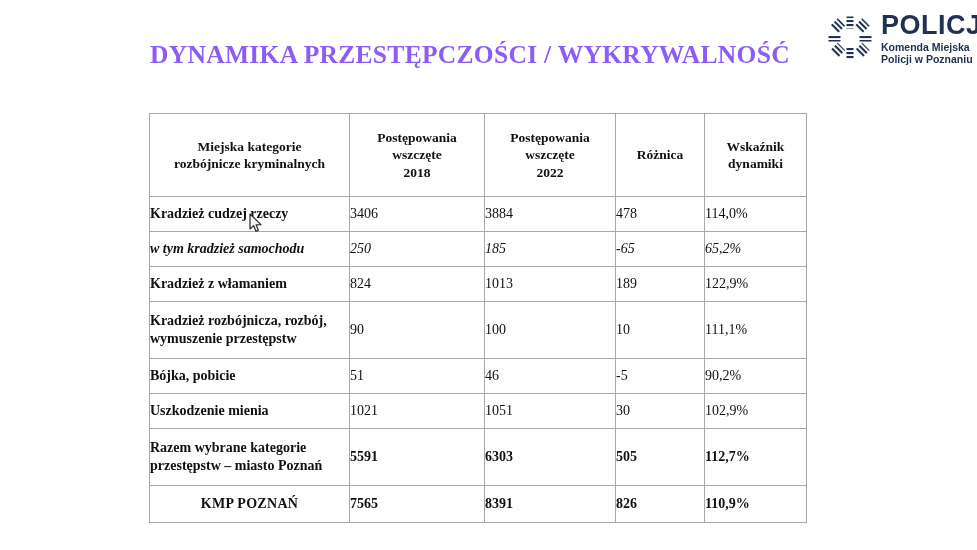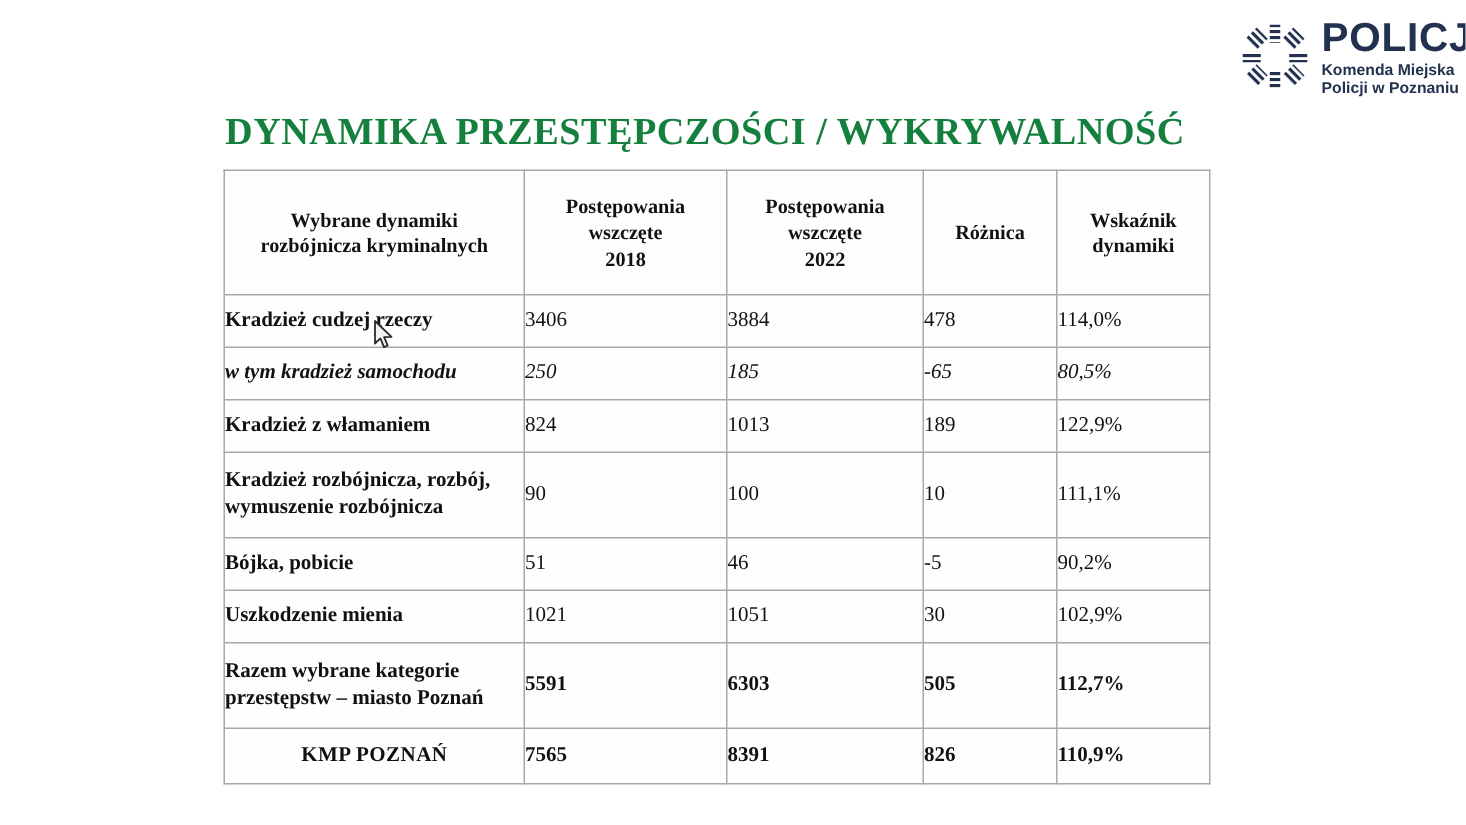--- a/index.html
+++ b/index.html
@@ -49,29 +49,29 @@
     font-size: 10.5px;
     color: #22314f;
     white-space: nowrap;
     margin-top: 3px;
   }
   .logo-sub + .logo-sub { margin-top: 1px; }
 
   
   #page-title {
     position: absolute;
-    top: 73px;
+    top: 40px;
     left: 0;
     width: 940px;
     text-align: center;
     font-family: "Liberation Serif", serif;
     font-weight: bold;
     font-size: 25.5px;
     letter-spacing: 0.3px;
-    color: #15803d;
+    color: #8b5cf6;
     white-space: nowrap;
   }
 
   
   #stats-table {
     position: absolute;
     left: 149px;
     top: 113px;
     width: 657px;
     border-collapse: collapse;
@@ -195,22 +195,22 @@
   <colgroup>
     <col class="c-label">
       <col class="c-y2021">
       <col class="c-y2022">
       <col class="c-diff">
       <col class="c-index">
   </colgroup>
   <thead>
     <tr>
       <th>
-        <span>Wybrane dynamiki</span><br>
-        <span>rozbójnicza kryminalnych</span>
+        <span>Miejska kategorie</span><br>
+        <span>rozbójnicze kryminalnych</span>
       </th>
       <th>
         <span>Postępowania</span><br>
         <span>wszczęte</span><br>
         <span>2018</span>
       </th>
       <th>
         <span>Postępowania</span><br>
         <span>wszczęte</span><br>
         <span>2022</span>
@@ -232,35 +232,35 @@
       <td class="num">3884</td>
       <td class="num">478</td>
       <td class="num">114,0%</td>
     </tr>
 
     <tr class="row-std italic">
       <td class="cat">w tym kradzież samochodu</td>
       <td class="num">250</td>
       <td class="num">185</td>
       <td class="num">-65</td>
-      <td class="num">80,5%</td>
+      <td class="num">65,2%</td>
     </tr>
 
     <tr class="row-std">
       <td class="cat">Kradzież z włamaniem</td>
       <td class="num">824</td>
       <td class="num">1013</td>
       <td class="num">189</td>
       <td class="num">122,9%</td>
     </tr>
 
     <tr class="row-tall">
       <td class="cat">
         <span>Kradzież rozbójnicza, rozbój,</span><br>
-        <span>wymuszenie rozbójnicza</span>
+        <span>wymuszenie przestępstw</span>
       </td>
       <td class="num">90</td>
       <td class="num">100</td>
       <td class="num">10</td>
       <td class="num">111,1%</td>
     </tr>
 
     <tr class="row-std">
       <td class="cat">Bójka, pobicie</td>
       <td class="num">51</td>

